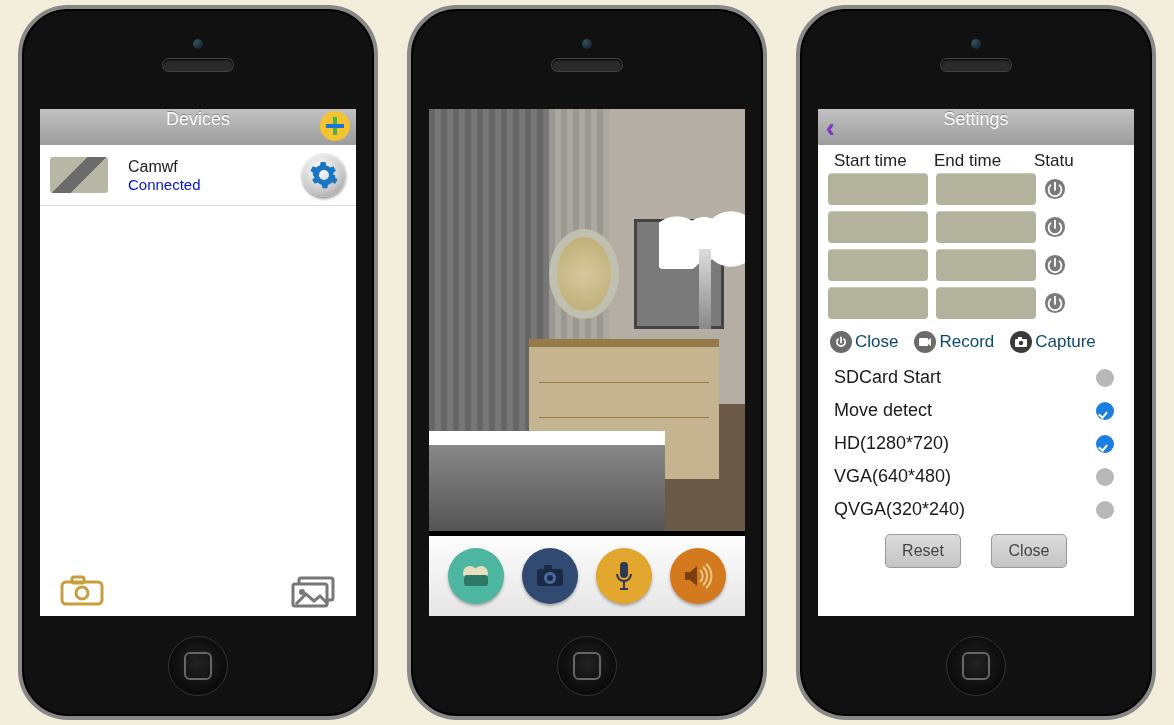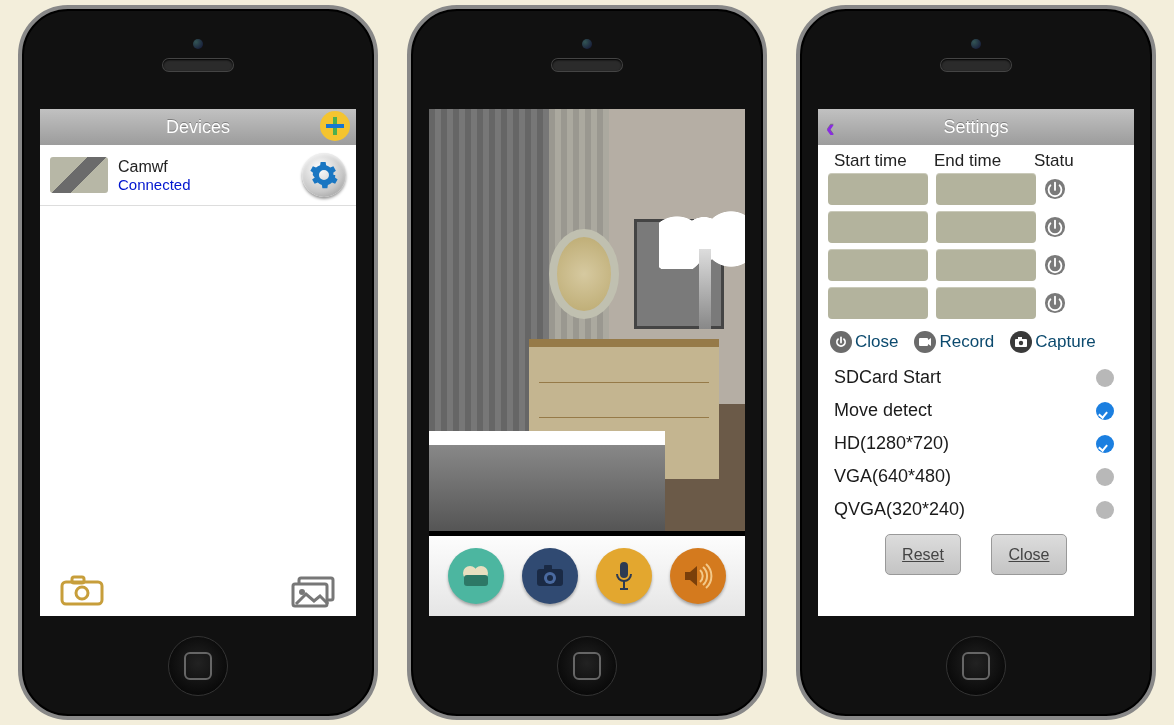--- a/index.html
+++ b/index.html
@@ -61,21 +61,21 @@
   .home-btn::after {
     content: "";
     width: 24px; height: 24px;
     border: 2px solid #666;
     border-radius: 6px;
   }
   
   .hdr {
     height: 36px;
     background: linear-gradient(to bottom, #c1c1c1, #9c9c9c);
-    display: flex; align-items: center; justify-content: center;
+    display: flex; justify-content: center;
     position: relative;
     color: #fff; font-size: 18px; font-weight: 500;
     text-shadow: 0 -1px 0 rgba(0,0,0,.3);
   }
   .hdr .back-arrow {
     position: absolute; left: 8px; top: 4px;
     font-size: 26px; font-weight: bold;
     color: #8a2be2;
   }
   .hdr .addbtn {
@@ -92,21 +92,21 @@
     display: flex; align-items: center;
     padding: 8px 10px;
     border-bottom: 1px solid #ddd;
   }
   .dev-thumb {
     width: 58px; height: 36px;
     background: linear-gradient(135deg,#b7b7a6 40%,#6b6b6b 40%,#6b6b6b 60%,#b7b7a6 60%);
     border-radius: 3px;
     flex-shrink: 0;
   }
-  .dev-info { flex:1; margin-left:10px; }
+  .dev-info { flex:1; margin-left:20px; }
   .dev-name { font-size:16px; color:#222; }
   .dev-status { font-size:15px; color:#0015cf; }
   .gear-btn {
     width:44px; height:44px; border-radius:50%;
     background: radial-gradient(circle at 40% 35%, #fff, #c7c7c7 60%, #888);
     display:flex; align-items:center; justify-content:center;
     box-shadow: inset 0 2px 3px rgba(255,255,255,.6), 0 2px 3px rgba(0,0,0,.4);
   }
   .gear-btn svg { display:block; }
   .dev-bottom {
@@ -224,25 +224,25 @@
   .radio.checked { background:#1b7fe0; position:relative; }
   .radio.checked::after{
     content:""; position:absolute; left:4px; top:8px; width:4px; height:6px;
     border:2px solid #fff; border-top:none; border-left:none;
     transform: rotate(40deg);
   }
   .btn-row {
     display:flex; gap:30px; justify-content:center; padding:8px 0 0 0;
   }
   .greybtn {
-    width:76px; height:41px; border-radius:5px;
+    width:76px; height:34px; border-radius:5px;
     background:linear-gradient(#dcdcdc,#c4c4c4);
     border:1px solid #999;
     font-size:16px; color:#444;
-    display:flex; align-items:center; justify-content:center;text-decoration:underline;
+    display:flex; align-items:center; justify-content:center;
   }
 </style>
 </head>
 <body>
 
 <div class="phone">
   <div class="phone-top">
     <div class="sensor"></div>
     <div class="speaker"></div>
   </div>

